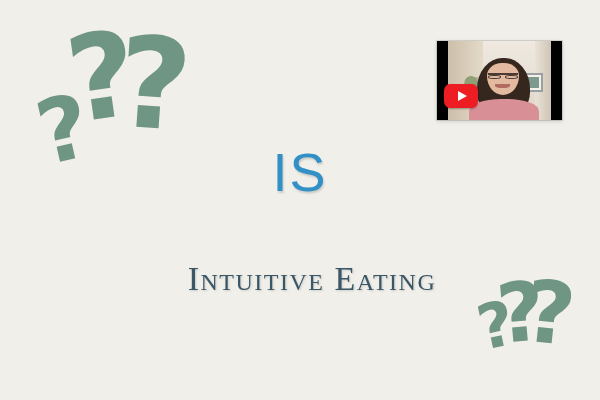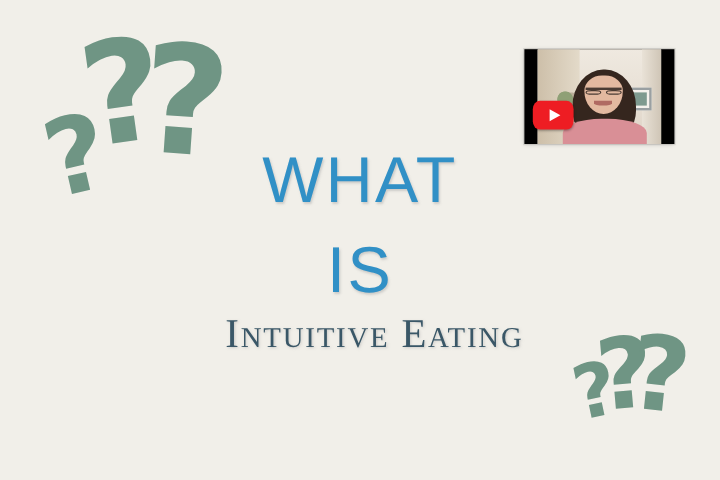--- a/index.html
+++ b/index.html
@@ -239,21 +239,20 @@
     <span class="qmark q-tl-large">?</span>
   </div>
 
   <div>
     <span class="qmark q-br-small">?</span>
     <span class="qmark q-br-mid">?</span>
     <span class="qmark q-br-large">?</span>
   </div>
 
   <div class="title-block">
-    <div class="title-line">WHAT</div>
     <div class="title-line second">IS</div>
   </div>
 
   <div class="subtitle">Intuitive Eating</div>
 
   <div class="video-overlay">
     <div class="video-frame">
       <div class="room">
         <div class="wall-panel"></div>
         <div class="doorway"></div>

